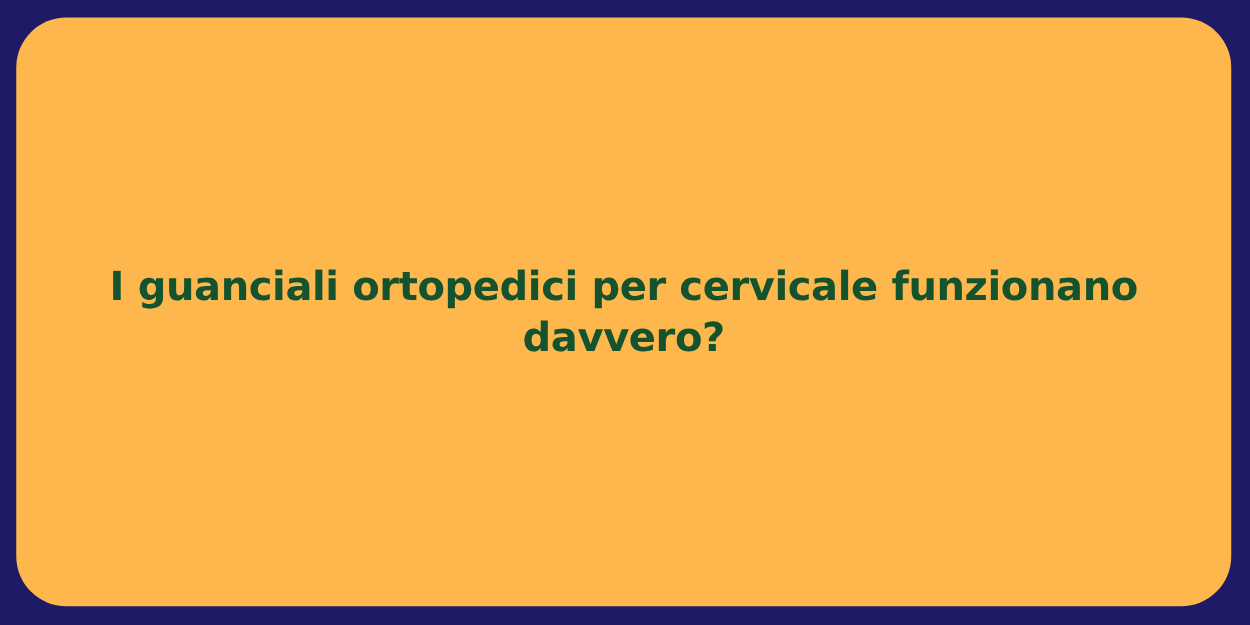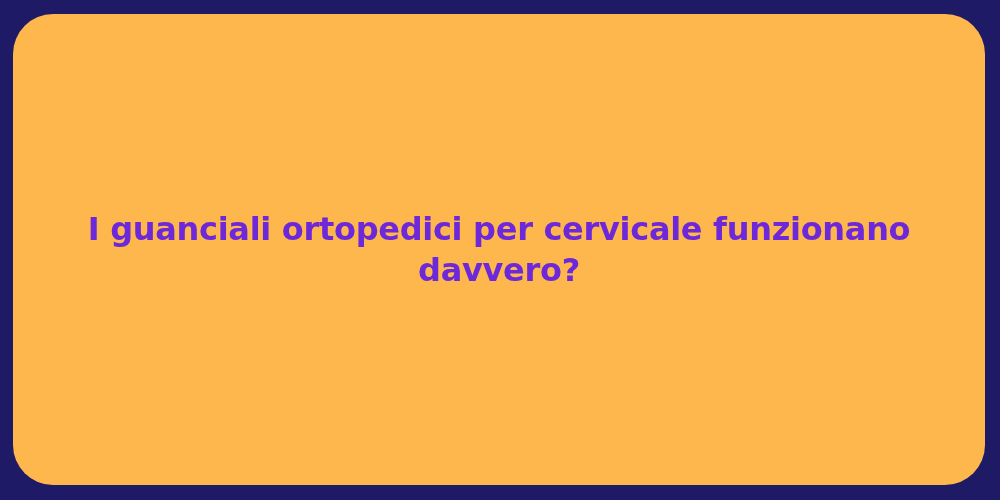--- a/index.html
+++ b/index.html
@@ -35,21 +35,21 @@
     padding: 0 40px;
   }
 
   #headline {
     margin: 0;
     font-family: "DejaVu Sans", "Liberation Sans", sans-serif;
     font-size: 32px;
     font-weight: 700;
     line-height: 1.28;
     letter-spacing: -0.3px;
-    color: #6d28d9;
+    color: #14532d;
     text-align: center;
     max-width: 880px;
     word-wrap: break-word;
   }
 </style>
 </head>
 <body>
 
 <div id="card-frame">
   <div id="card-panel">

